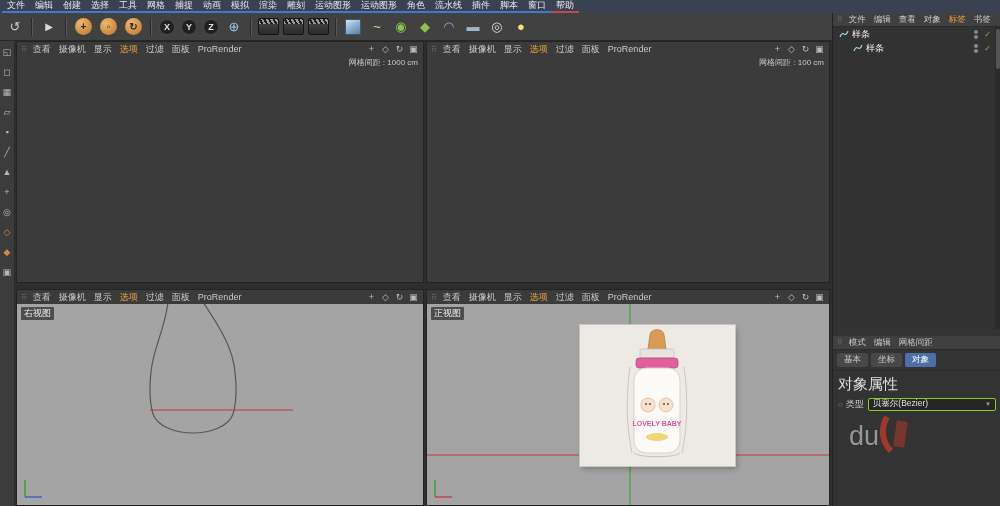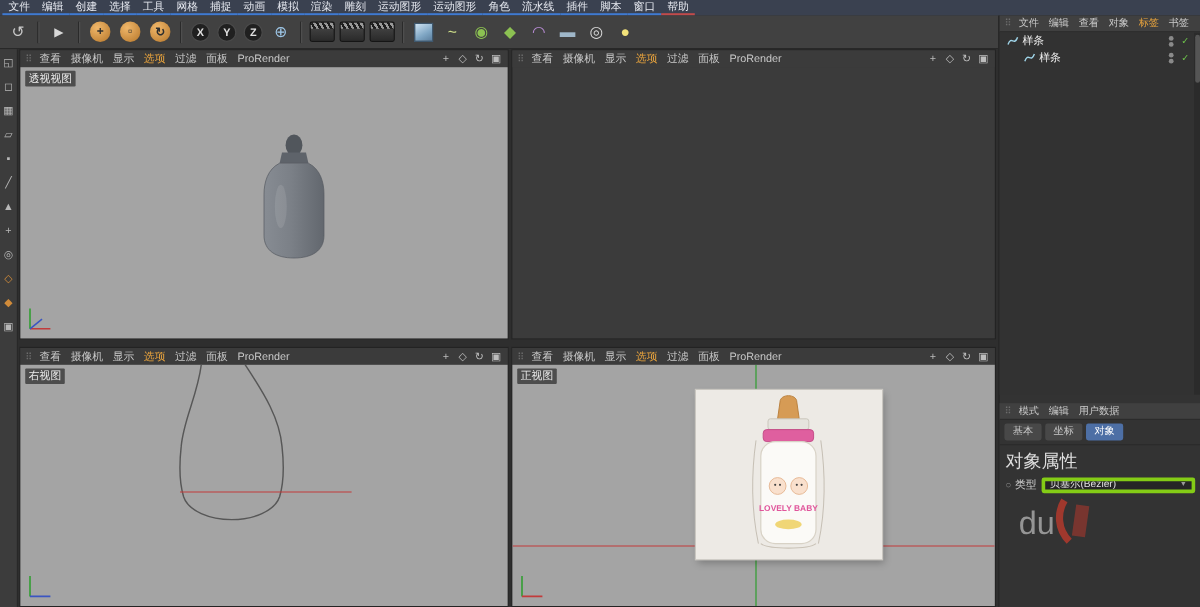--- a/index.html
+++ b/index.html
@@ -82,21 +82,21 @@
   .am{position:absolute;left:0;top:323px;width:168px;bottom:0;background:#333}
   .am-title{display:flex;align-items:center;gap:4px;height:14px;background:#3a3a3a;
             border-bottom:1px solid #2b2b2b;padding:0 5px;font-size:9px;color:#e2e2e2}
   .am-tabs{display:flex;gap:3px;padding:3px 4px;border-bottom:1px solid #2b2b2b}
   .tab{background:#484848;color:#c9c9c9;font-size:8.5px;padding:1px 7px;border-radius:2px}
   .tab.active{background:#4d6fa5;color:#fff}
   .am-section{font-size:15px;color:#dedede;padding:4px 5px 2px}
   .am-row{display:flex;align-items:center;height:16px;padding:0 5px;font-size:9px;color:#cfcfcf}
   .bullet{color:#8a8a8a;font-size:8px;margin-right:3px}
   .am-label{margin-right:4px}
-  .dropdown{flex:1;background:#262626;border:3px solid #84cc16;border-radius:2px;height:13px;
+  .dropdown{flex:1;background:#262626;border:1px solid #84cc16;border-radius:2px;height:13px;
             display:flex;align-items:center;padding:0 4px;font-size:8.5px;color:#e0e0e0;overflow:hidden;white-space:nowrap}
   .dd-caret{margin-left:auto;font-size:6px;color:#9a9a9a;padding-left:3px}
 
   
   .wm{position:absolute;left:16px;top:400px;display:flex;align-items:center;opacity:.9;z-index:6}
   .wm-du{font-size:27px;font-weight:normal;color:#a0a0a0}
 </style>
 </head>
 <body>
 
@@ -185,41 +185,21 @@
         </span>
       <span class="spacer"></span>
       <span class="vp-icons">
 
       <span class="vicon">+</span>
           <span class="vicon">◇</span>
           <span class="vicon">↻</span>
           <span class="vicon">▣</span>
         </span>
     </div>
-    <div class="vp-canvas">
-      <span class="vp-label">透视视图</span>
-      <svg class="vp-overlay" style="left:190px;top:54px" width="76" height="108" viewBox="0 0 76 108">
-        <defs>
-          <linearGradient id="gb" x1="0" y1="0" x2="1" y2="0">
-            <stop offset="0" stop-color="#878c93"></stop>
-              <stop offset="0.45" stop-color="#7b8087"></stop>
-              <stop offset="1" stop-color="#62676e"></stop>
-          </linearGradient>
-        </defs>
-        <ellipse cx="38" cy="11" rx="7" ry="9" fill="#51565c"></ellipse>
-        <path d="M28 17 h20 l2 9 h-24 z" fill="#5e636a"></path>
-        <path d="M26 26 C16 31 13 42 13 52 L13 86 C13 99 23 105 38 105 C53 105 63 99 63 86 L63 52 C63 42 60 31 50 26 Z" fill="url(#gb)" stroke="#565b62" stroke-width="0.6"></path>
-        <ellipse cx="27" cy="62" rx="5" ry="18" fill="rgba(255,255,255,0.10)"></ellipse>
-      </svg>
-      <svg class="gizmo" width="26" height="26">
-        <line x1="5" y1="22" x2="5" y2="5" stroke="#2f9e2f" stroke-width="1.3"></line>
-        <line x1="5" y1="22" x2="22" y2="22" stroke="#c23b3b" stroke-width="1.3"></line>
-        <line x1="5" y1="22" x2="15" y2="14" stroke="#3b55c2" stroke-width="1.3"></line>
-      </svg>
-    </div>
+    <div class="vp-gridinfo">网格间距 : 1000 cm</div>
   </div>
 
   <div class="viewport" id="vp-top">
     <div class="vp-menu">
       <span class="grip">⠿</span>
       <span class="mis">
 
       <span class="mi">查看</span>
           <span class="mi">摄像机</span>
           <span class="mi">显示</span>
@@ -230,20 +210,21 @@
         </span>
       <span class="spacer"></span>
       <span class="vp-icons">
 
       <span class="vicon">+</span>
           <span class="vicon">◇</span>
           <span class="vicon">↻</span>
           <span class="vicon">▣</span>
         </span>
     </div>
+    <div class="vp-gridinfo">网格间距 : 100 cm</div>
   </div>
 
   <div class="viewport" id="vp-right">
     <div class="vp-menu">
       <span class="grip">⠿</span>
       <span class="mis">
 
       <span class="mi">查看</span>
           <span class="mi">摄像机</span>
           <span class="mi">显示</span>
@@ -380,21 +361,21 @@
         </div>
     </div>
 
     <div class="am">
       <div class="pm">
         <span class="grip">⠿</span>
         <span class="mis">
 
         <span class="mi">模式</span>
             <span class="mi">编辑</span>
-            <span class="mi">用户数据</span>
+            <span class="mi">网格间距</span>
           </span>
         <span class="spacer"></span>
       </div>
       <div class="am-tabs">
 
       <span class="tab">基本</span>
           <span class="tab">坐标</span>
           <span class="tab active">对象</span>
         </div>
       <div class="am-section">对象属性</div>

